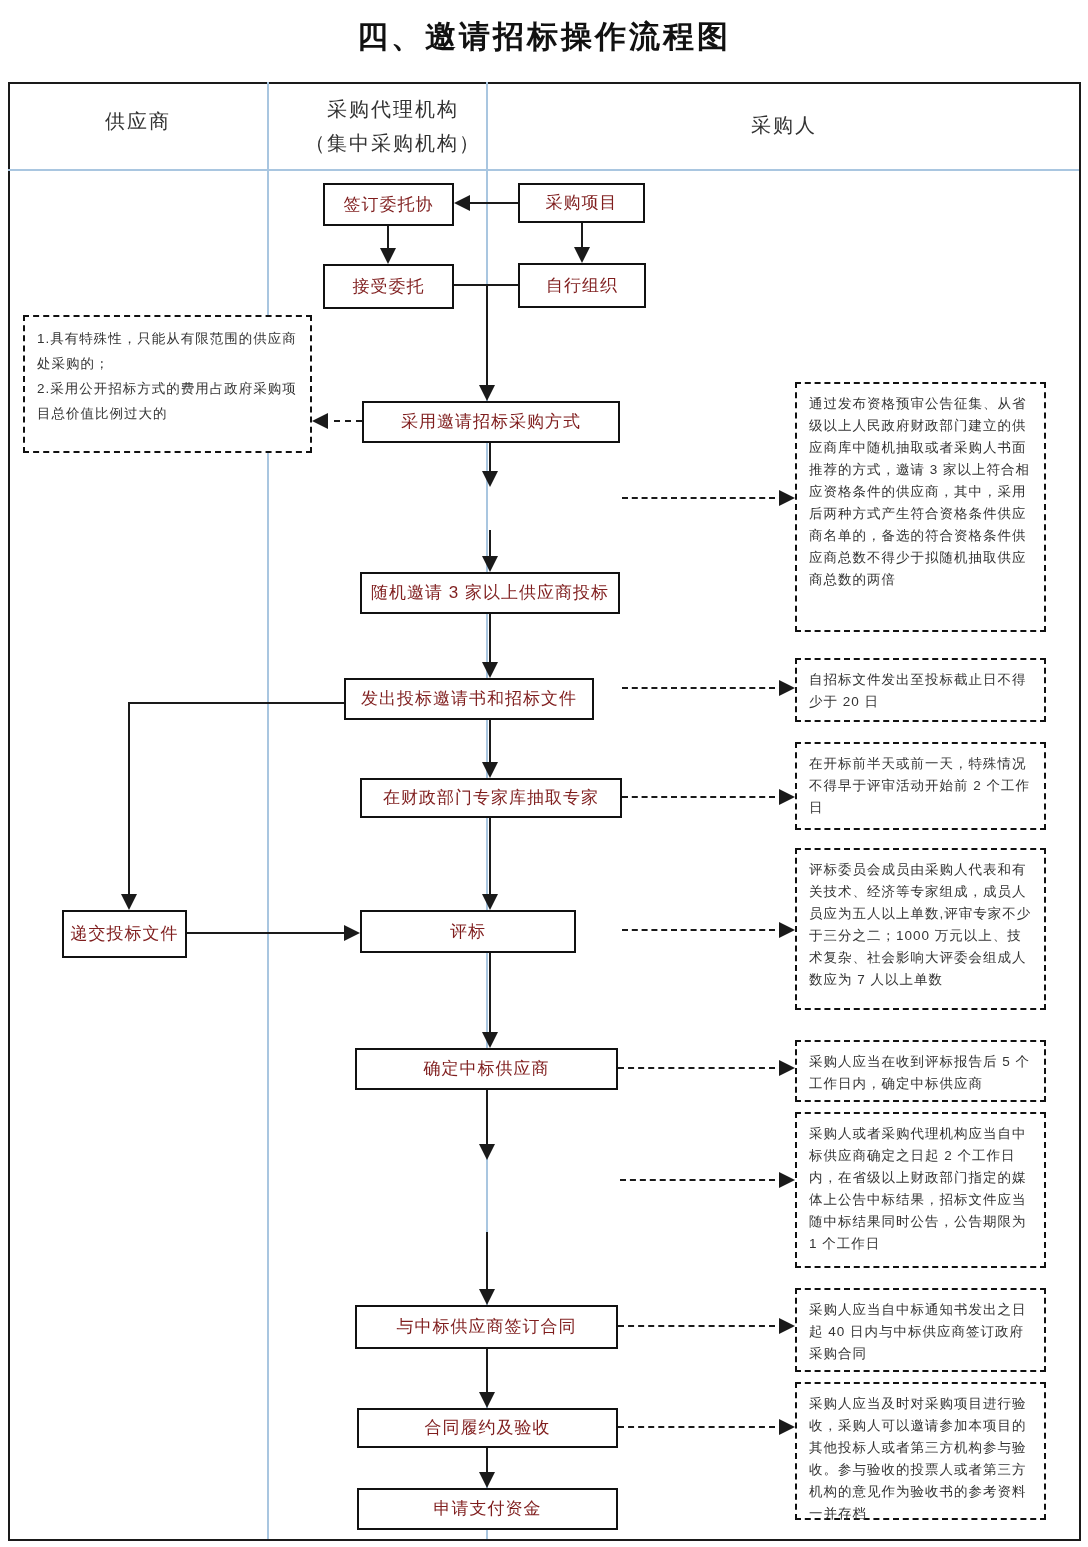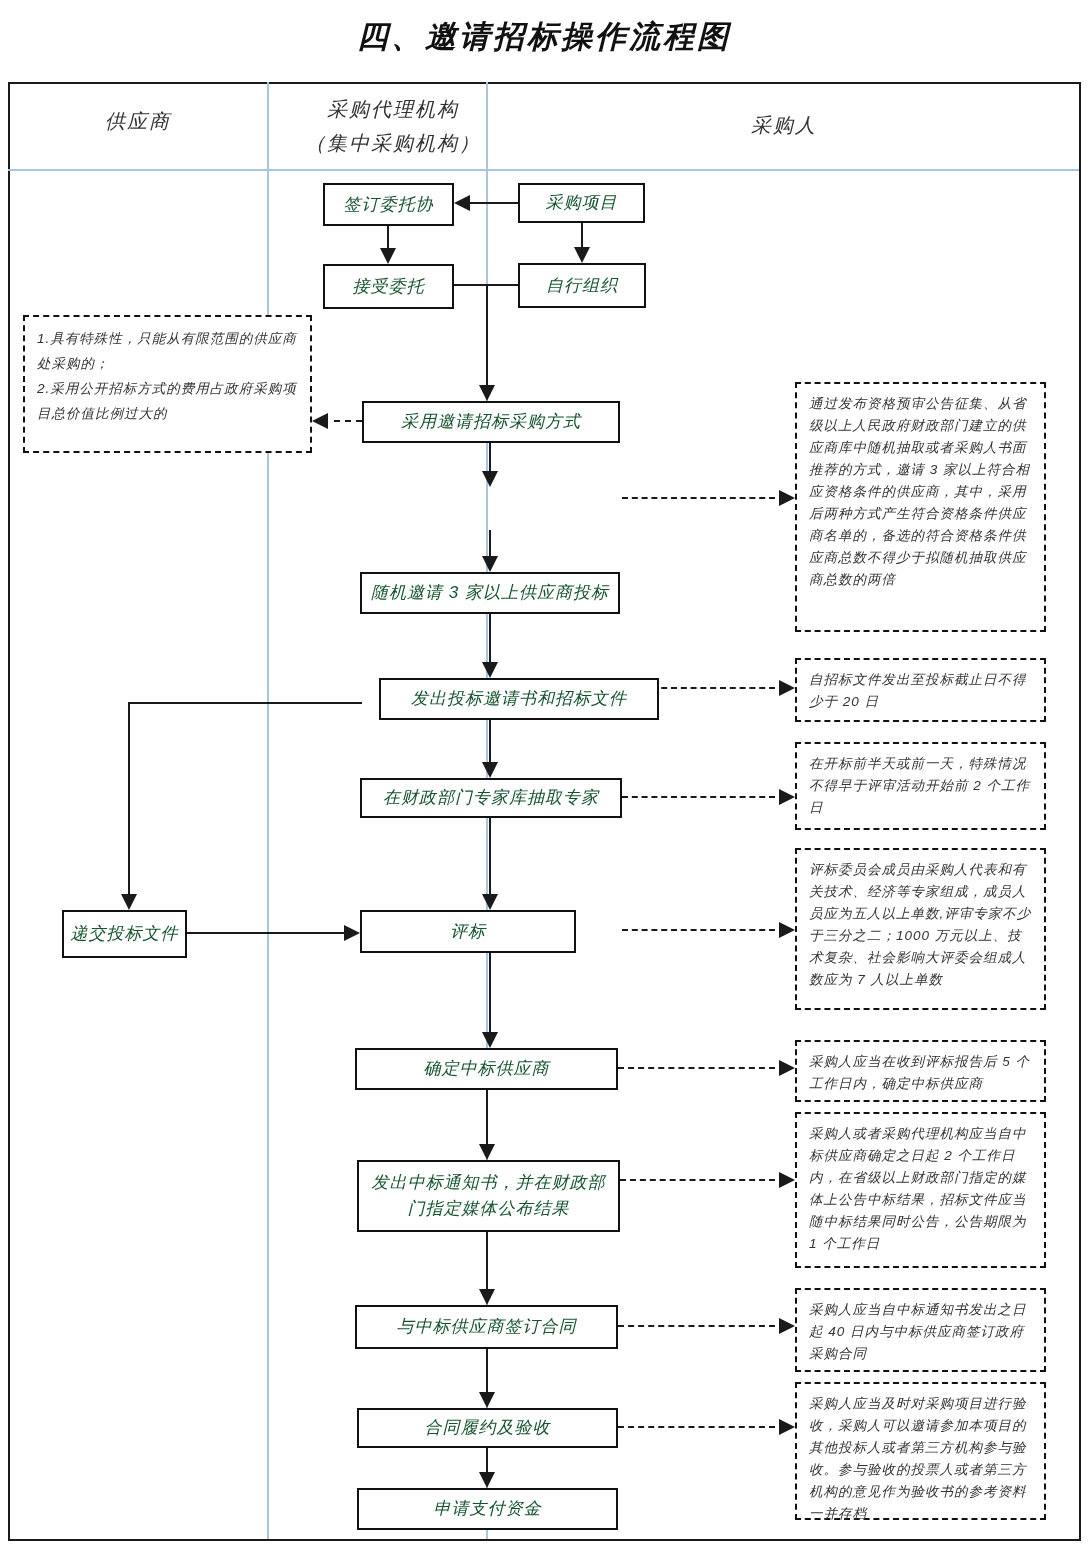--- a/index.html
+++ b/index.html
@@ -1,40 +1,39 @@
 <!DOCTYPE html>
 <html><head>
 <meta charset="utf-8">
 <style>
   html,body{margin:0;padding:0;background:#fff;}
   #canvas{
     position:relative;width:1088px;height:1547px;background:#fff;
     font-family:"Liberation Sans",sans-serif;color:#222;
     overflow:hidden;
-    font-style:italic;
   }
   .title{
     position:absolute;left:0;top:16px;width:100%;text-align:center;
     font-family:"Liberation Serif",serif;font-weight:bold;font-size:31px;
     letter-spacing:3px;color:#111;
   }
   .frame{
     position:absolute;left:8px;top:82px;width:1069px;height:1455px;
     border:2px solid #1a1a1a;background:transparent;z-index:0;
   }
   .bluev{position:absolute;top:82px;width:2px;height:1457px;background:#a9c6e0;z-index:1;}
   .blueh{position:absolute;left:8px;top:169px;width:1071px;height:2px;background:#a9c6e0;z-index:1;}
   .colhead{
     position:absolute;z-index:2;text-align:center;font-size:20px;color:#333;
     letter-spacing:2px;white-space:pre-line;line-height:34px;
   }
   .fbox{
     position:absolute;z-index:3;background:#fff;border:2px solid #111;
     display:flex;align-items:center;justify-content:center;text-align:center;
-    font-size:17px;letter-spacing:1px;color:#14532d;line-height:26px;
+    font-size:17px;letter-spacing:1px;color:#7f1d1d;line-height:26px;
     box-sizing:border-box;padding:2px 6px;
   }
   .note{
     position:absolute;z-index:3;background:#fff;border:2px dashed #111;
     font-size:13.5px;letter-spacing:1px;color:#333;line-height:22px;
     box-sizing:border-box;padding:9px 12px;white-space:pre-line;text-align:left;
   }
   .note.tall{line-height:25px;}
   .vl{position:absolute;width:2px;background:#1a1a1a;z-index:2;}
   .hl{position:absolute;height:2px;background:#1a1a1a;z-index:2;}
@@ -60,26 +59,25 @@
   <div class="colhead" style="left:284px;top:92px;width:218px">采购代理机构
 （集中采购机构）</div>
   <div class="colhead" style="left:487px;top:108px;width:594px">采购人</div>
 
   <div class="fbox" style="left:323px;top:183px;width:131px;height:43px">签订委托协</div>
   <div class="fbox" style="left:518px;top:183px;width:127px;height:40px">采购项目</div>
   <div class="fbox" style="left:323px;top:264px;width:131px;height:45px">接受委托</div>
   <div class="fbox" style="left:518px;top:263px;width:128px;height:45px">自行组织</div>
   <div class="fbox" style="left:362px;top:401px;width:258px;height:42px">采用邀请招标采购方式</div>
   <div class="fbox" style="left:360px;top:572px;width:260px;height:42px">随机邀请 3 家以上供应商投标</div>
-  <div class="fbox" style="left:379px;top:678px;width:280px;height:42px">发出投标邀请书和招标文件</div>
+  <div class="fbox" style="left:344px;top:678px;width:250px;height:42px">发出投标邀请书和招标文件</div>
   <div class="fbox" style="left:360px;top:778px;width:262px;height:40px">在财政部门专家库抽取专家</div>
   <div class="fbox" style="left:62px;top:910px;width:125px;height:48px">递交投标文件</div>
   <div class="fbox" style="left:360px;top:910px;width:216px;height:43px">评标</div>
   <div class="fbox" style="left:355px;top:1048px;width:263px;height:42px">确定中标供应商</div>
-  <div class="fbox" style="left:357px;top:1160px;width:263px;height:72px">发出中标通知书，并在财政部门指定媒体公布结果</div>
   <div class="fbox" style="left:355px;top:1305px;width:263px;height:44px">与中标供应商签订合同</div>
   <div class="fbox" style="left:357px;top:1408px;width:261px;height:40px">合同履约及验收</div>
   <div class="fbox" style="left:357px;top:1488px;width:261px;height:42px">申请支付资金</div>
 
   <div class="note tall" style="left:23px;top:315px;width:289px;height:138px">1.具有特殊性，只能从有限范围的供应商处采购的；
 2.采用公开招标方式的费用占政府采购项目总价值比例过大的</div>
   <div class="note" style="left:795px;top:382px;width:251px;height:250px">通过发布资格预审公告征集、从省级以上人民政府财政部门建立的供应商库中随机抽取或者采购人书面推荐的方式，邀请 3 家以上符合相应资格条件的供应商，其中，采用后两种方式产生符合资格条件供应商名单的，备选的符合资格条件供应商总数不得少于拟随机抽取供应商总数的两倍</div>
   <div class="note" style="left:795px;top:658px;width:251px;height:64px">自招标文件发出至投标截止日不得少于 20 日</div>
   <div class="note" style="left:795px;top:742px;width:251px;height:88px">在开标前半天或前一天，特殊情况不得早于评审活动开始前 2 个工作日</div>
   <div class="note" style="left:795px;top:848px;width:251px;height:162px">评标委员会成员由采购人代表和有关技术、经济等专家组成，成员人员应为五人以上单数,评审专家不少于三分之二；1000 万元以上、技术复杂、社会影响大评委会组成人数应为 7 人以上单数</div>

